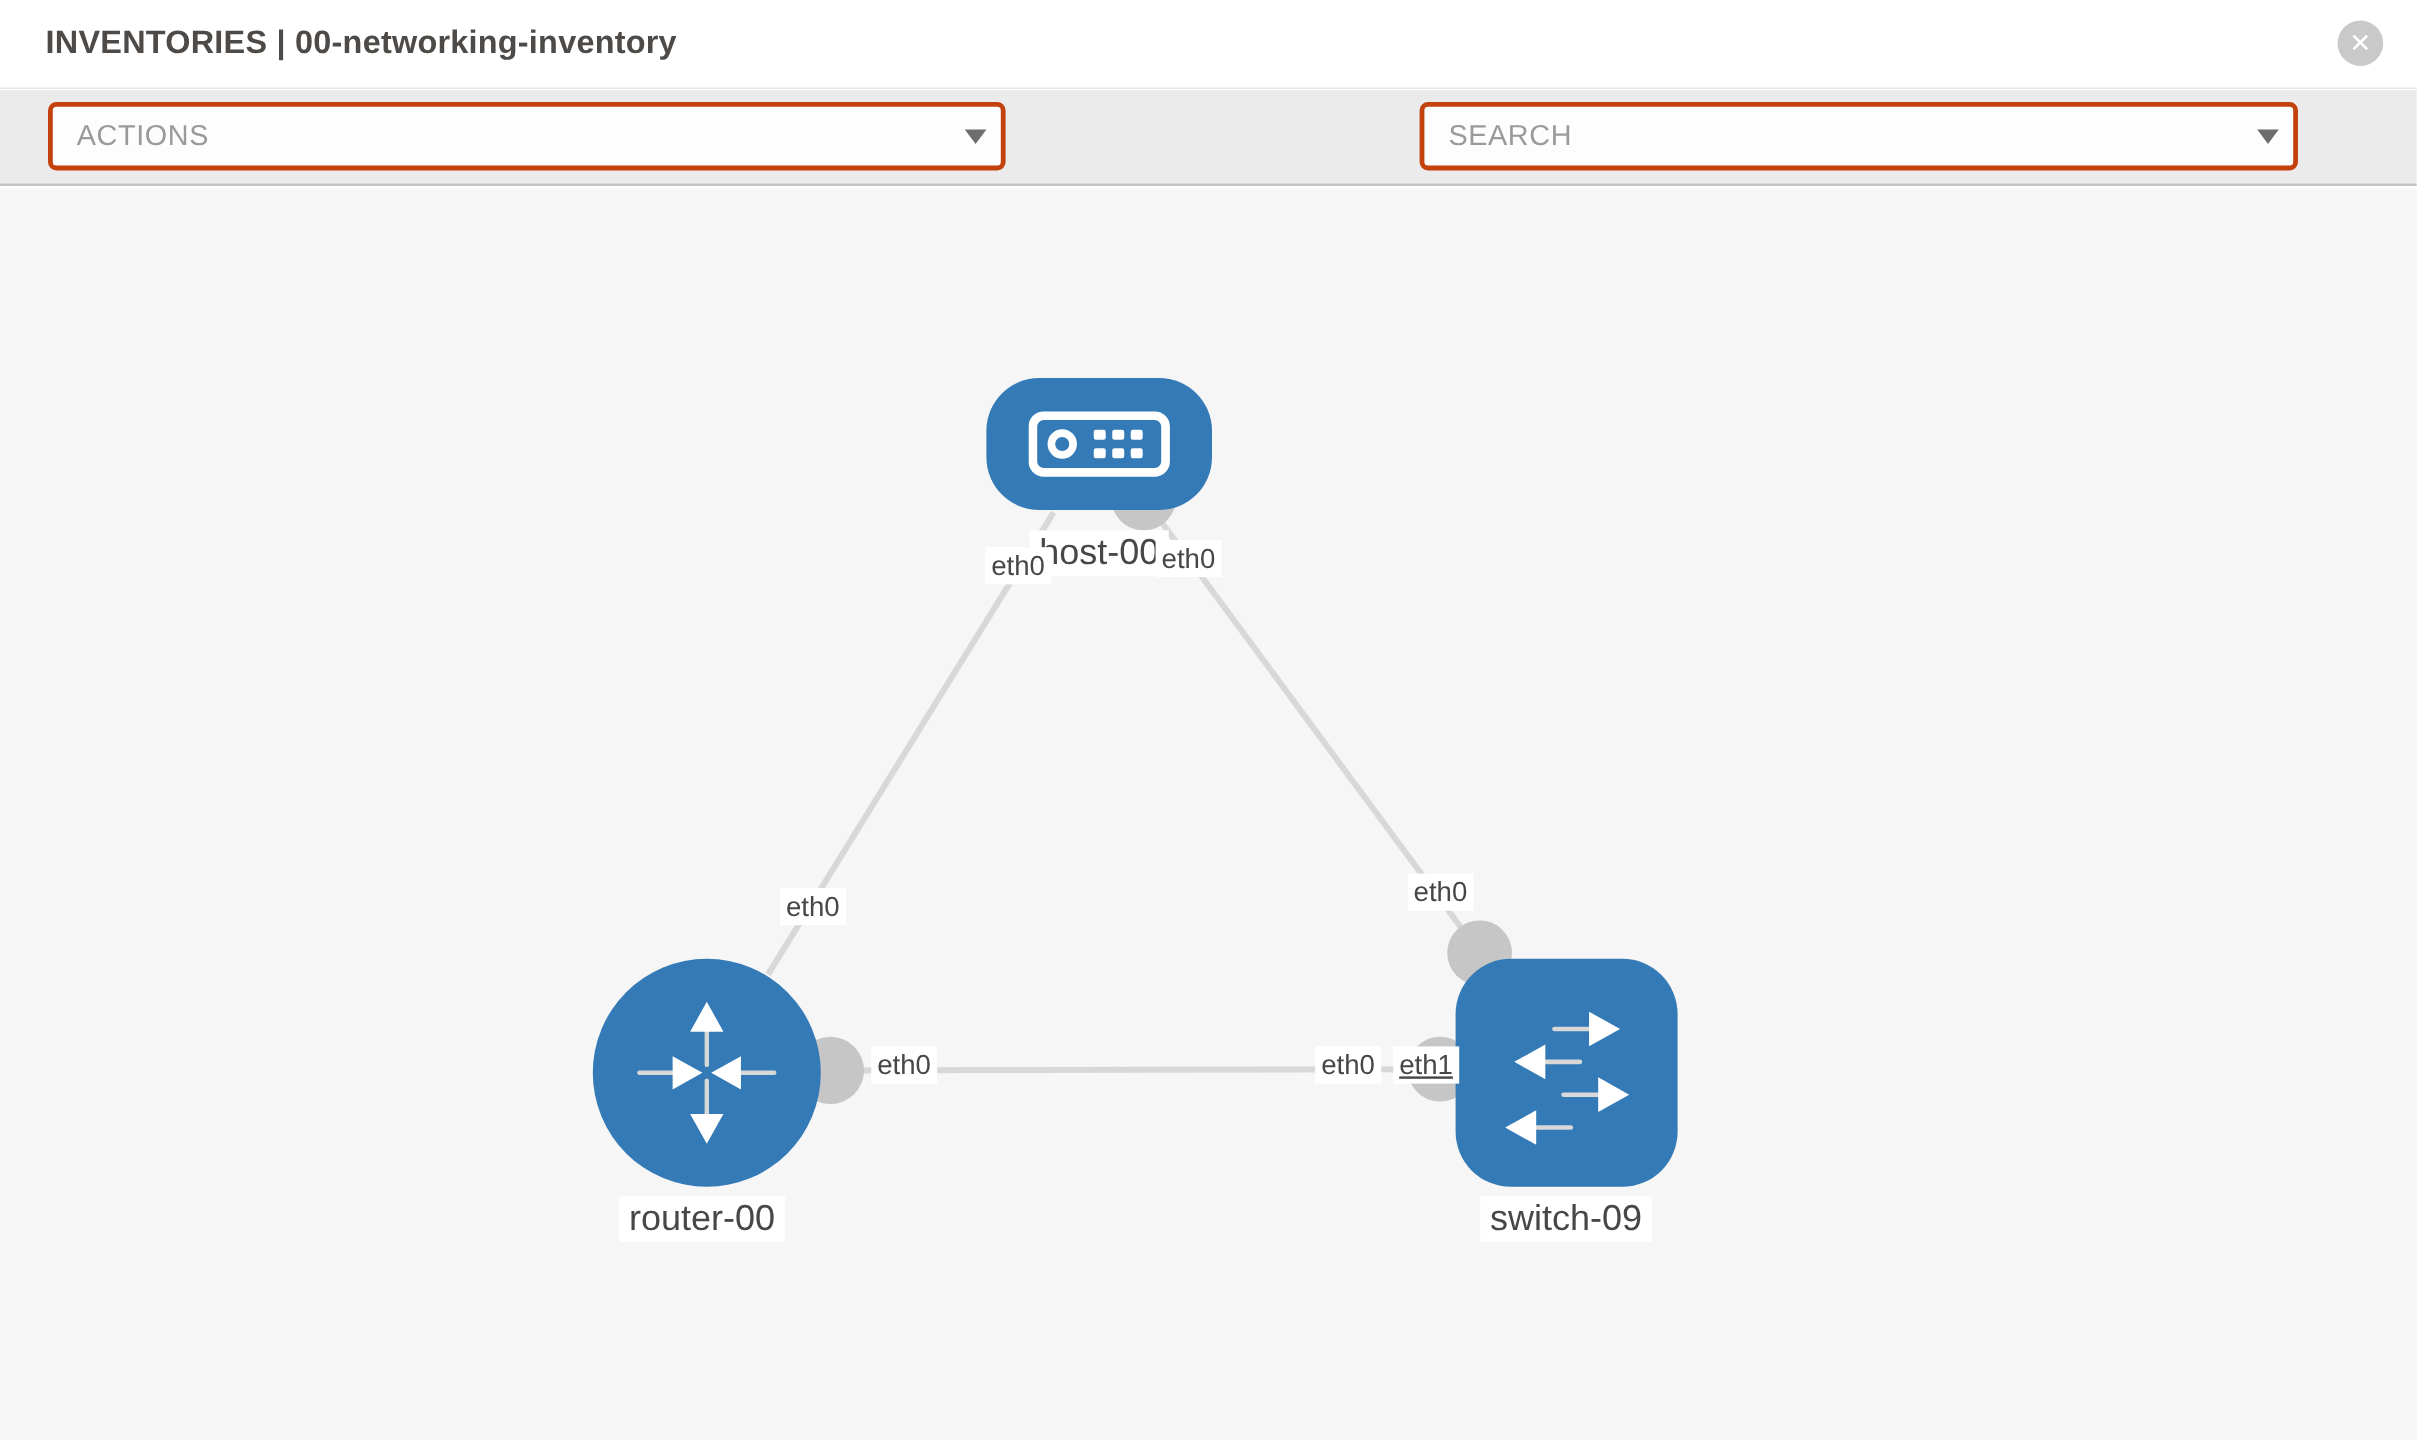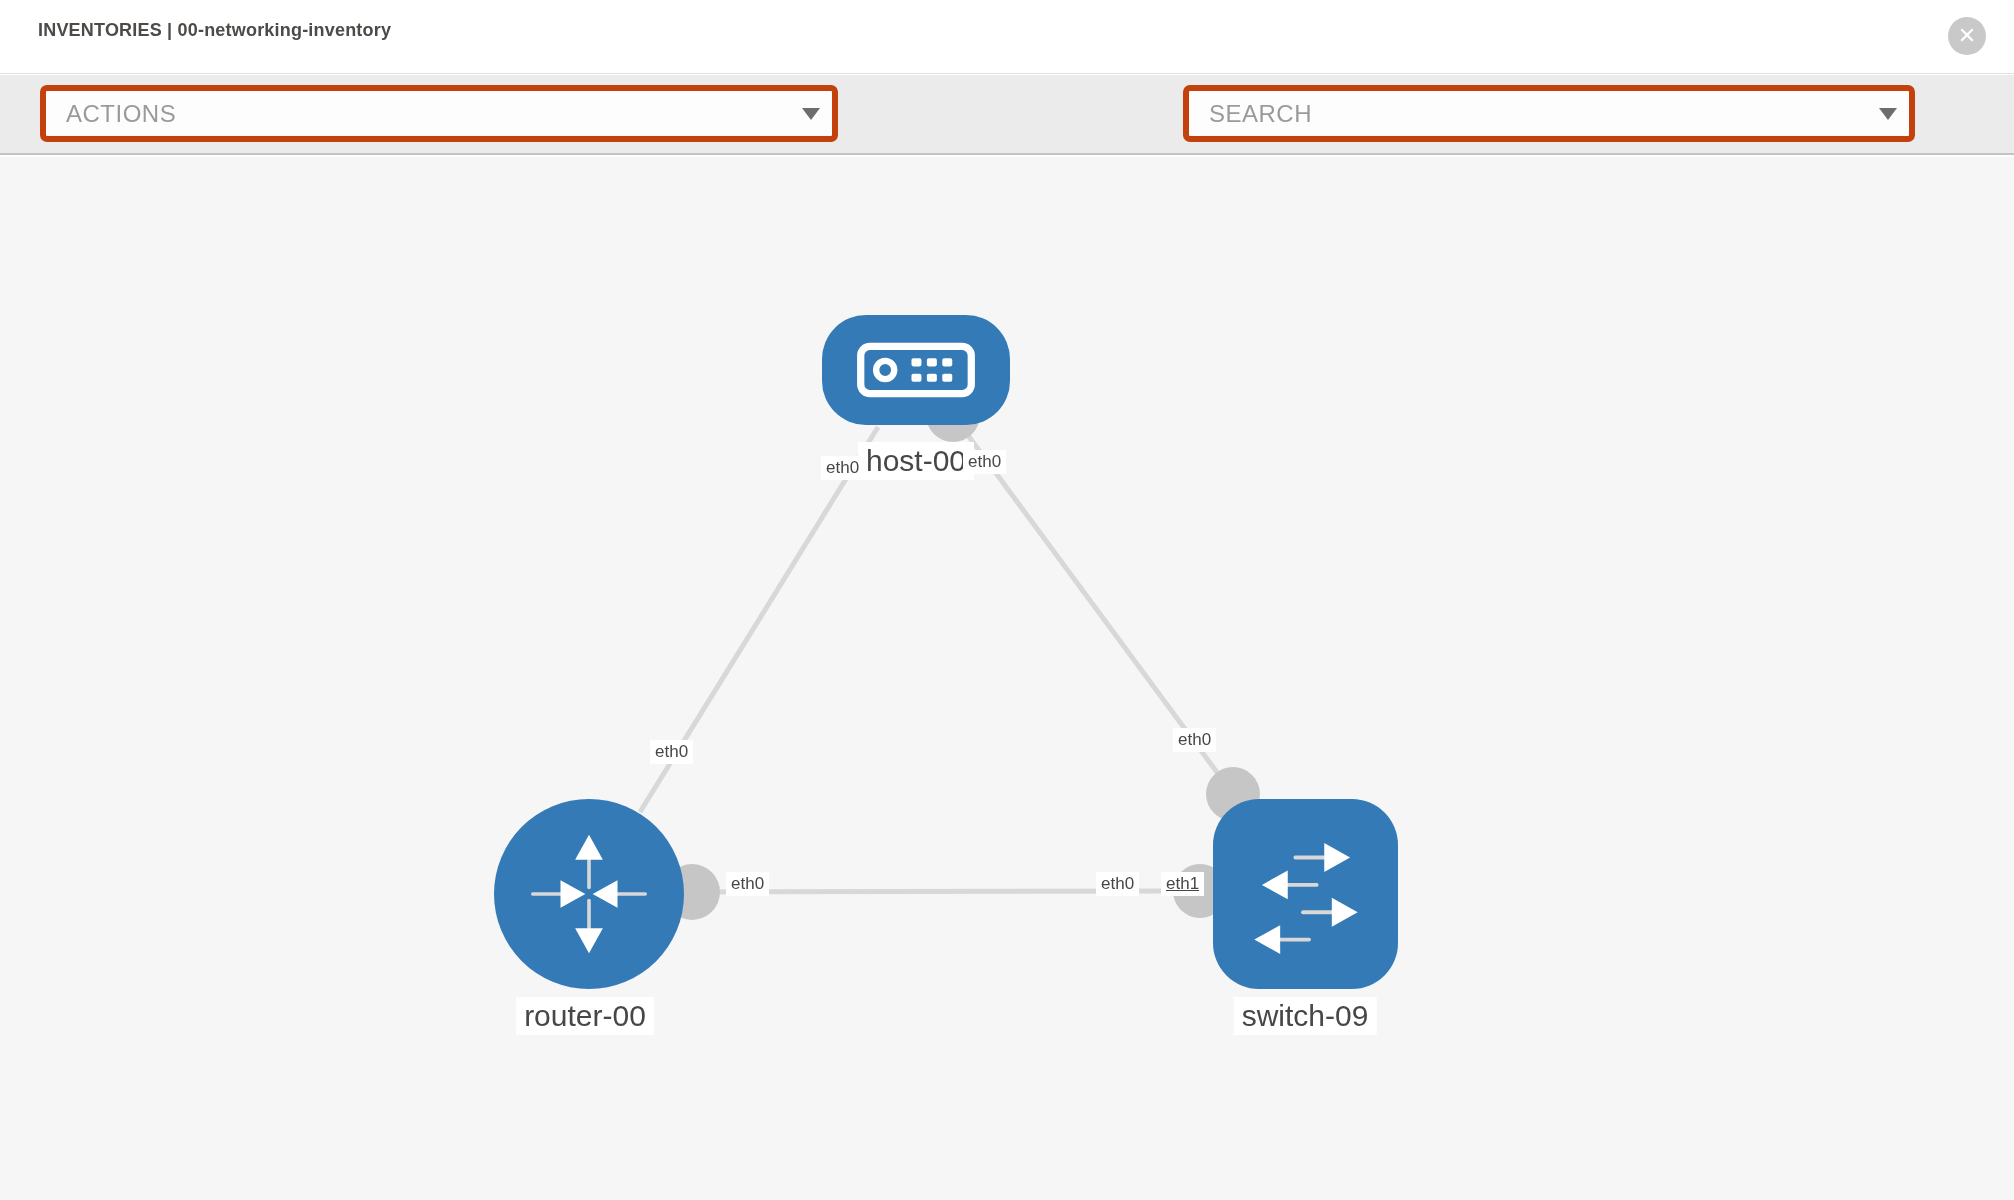--- a/index.html
+++ b/index.html
@@ -3,31 +3,31 @@
 <meta charset="utf-8">
 <style>
   * { margin:0; padding:0; box-sizing:border-box; }
   html,body { width:2014px; height:1200px; overflow:hidden; background:#fff;
     font-family:"Liberation Sans","DejaVu Sans",sans-serif; }
   .stage { position:relative; width:2014px; height:1200px; }
 
   
   .header { position:absolute; left:0; top:0; width:2014px; height:74px;
     background:#ffffff; border-bottom:1px solid #e2e2e2; }
-  .header-title { position:absolute; left:38px; top:20px; font-size:18px;
+  .header-title { position:absolute; left:38px; top:20px; font-size:27px;
     font-weight:bold; color:#4d4a47; letter-spacing:0.2px; }
   .close-btn { position:absolute; right:28px; top:17px; width:38px; height:38px;
     border-radius:50%; background:#c9c9c9; color:#ffffff; font-size:22px;
     font-weight:bold; text-align:center; line-height:38px; cursor:pointer; }
 
   
   .toolbar { position:absolute; left:0; top:75px; width:2014px; height:80px;
     background:#ebebeb; border-bottom:2px solid #c3c3c3; }
   .dropdown { position:absolute; top:10px; height:57px; background:#fdfdfd;
-    border:6px solid #c2410c; border-radius:7px; display:flex; align-items:center;
+    border:4px solid #c2410c; border-radius:7px; display:flex; align-items:center;
     padding:0 12px 0 20px; cursor:pointer; }
   .dropdown-label { font-size:24px; color:#9a9a9a; letter-spacing:0.5px; flex:1; }
   .caret { width:0; height:0; border-left:9px solid transparent;
     border-right:9px solid transparent; border-top:12px solid #6d6d6d; }
   .dd-actions { left:40px; width:798px; }
   .dd-search { left:1183px; width:732px; }
   .tool-icon { position:absolute; top:98px; width:40px; height:40px; cursor:pointer; }
   .tool-icon svg { width:100%; height:100%; fill:#87909b; }
   .icon-wrench { left:1046px; }
   .icon-key { left:1114px; }
@@ -41,21 +41,21 @@
 
   .node { position:absolute; background:#337ab7; z-index:3; display:flex;
     align-items:center; justify-content:center; cursor:pointer; }
   .node-host   { left:822px;  top:158px; width:188px; height:110px; border-radius:44px; }
   .node-router { left:494px;  top:642px; width:190px; height:190px; border-radius:50%; }
   .node-switch { left:1213px; top:642px; width:185px; height:190px; border-radius:46px; }
 
   .chip { position:absolute; background:#ffffff; color:#474747; white-space:nowrap;
     z-index:5; }
   .node-label { font-size:30px; padding:2px 8px; transform:translateX(-50%); z-index:5; }
-  .if-label { font-size:17px; padding:2px 5px; }
+  .if-label { font-size:23px; padding:2px 5px; }
   .if-over { z-index:6; }
 </style>
 </head>
 <body>
 
 <div class="stage">
 
   <div class="header">
     <div class="header-title">INVENTORIES | 00-networking-inventory</div>
     <div class="close-btn">✕</div>

